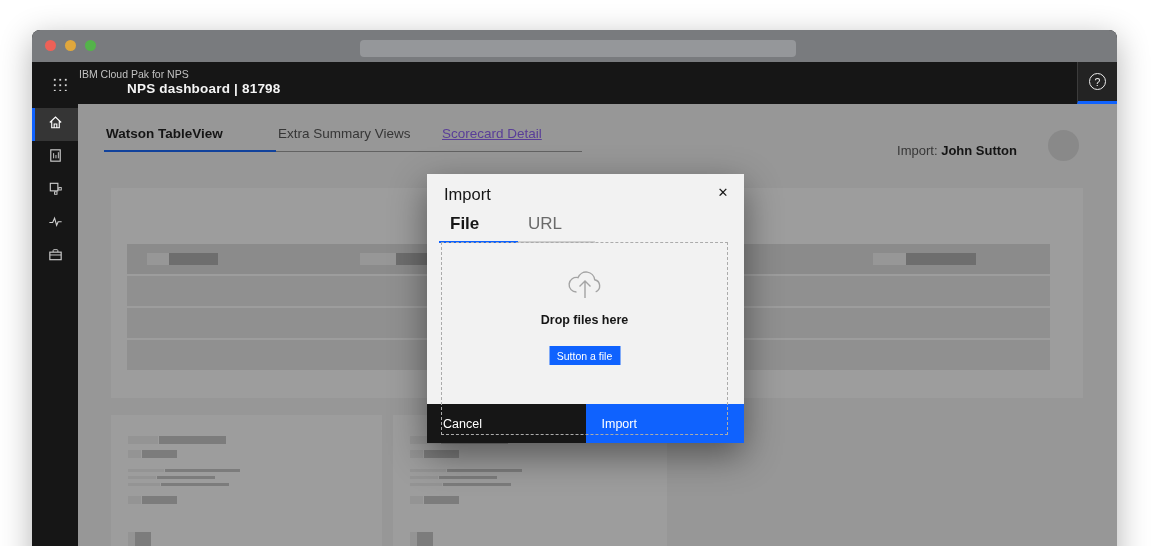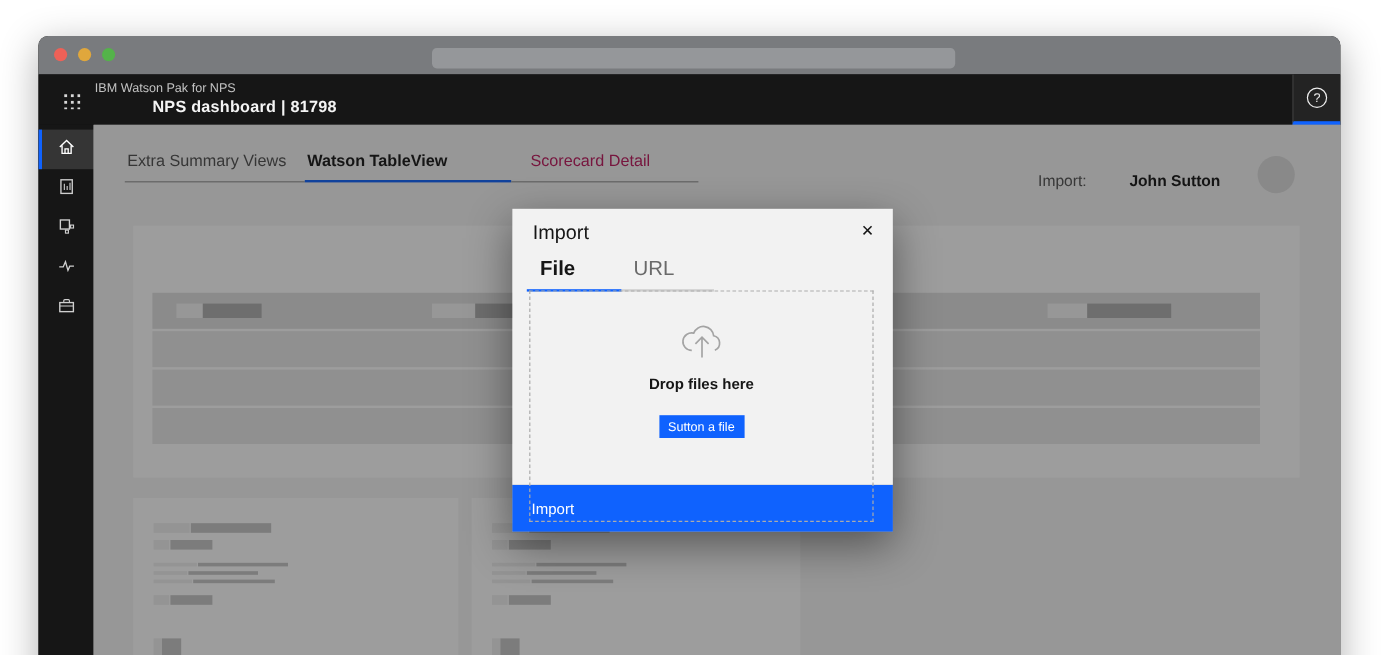--- a/index.html
+++ b/index.html
@@ -41,24 +41,24 @@
   .navitem svg { stroke:#cfcfcf; fill:none; stroke-width:1.2; }
   .navitem.active svg { stroke:#ffffff; }
 
   .content { flex:1; position:relative; background:#f4f4f4; overflow:hidden; }
 
   
   .tabbar { position:absolute; left:26px; top:22px; display:flex; font-size:13.5px; }
   .tab { padding-bottom:9px; cursor:pointer; }
   .tab.t1 { width:172px; padding-left:2px; font-weight:bold; color:#161616; border-bottom:2.5px solid #0f62fe; }
   .tab.t2 { width:150px; padding-left:2px; color:#4f4f4f; border-bottom:1.5px solid #9a9a9a; }
-  .tab.t3 { width:156px; padding-left:16px; color:#be185d; border-bottom:1.5px solid #9a9a9a; }
+  .tab.t3 { width:156px; padding-left:16px; color:#8b5cf6; border-bottom:1.5px solid #9a9a9a;text-decoration:underline; }
 
   .leader { position:absolute; top:39px; right:100px; font-size:13px; color:#515151; }
-  .leader b { color:#141414;margin-left:32px; }
+  .leader b { color:#141414; }
   .avatar { position:absolute; top:26px; right:38px; width:31px; height:31px;
     border-radius:50%; background:#dcdcdc; cursor:pointer; }
 
   
   .card { position:absolute; background:#ffffff; }
   .card-top { left:33px; top:84px; width:972px; height:210px; }
   .thead { position:absolute; left:16px; top:56px; width:923px; height:30px; background:#e0e0e0; }
   .trow { position:absolute; left:16px; width:923px; height:30px; background:#e9e9e9; }
   .blk { position:absolute; }
   .lt { background:#f5f5f5; } .dk { background:#aeaeae; }
@@ -107,21 +107,21 @@
       <span class="light r"></span>
       <span class="light y"></span>
       <span class="light g"></span>
     </div>
     <div class="urlbar"></div>
   </div>
 
   <div class="appheader">
     <div class="switcher"></div>
     <div class="titles">
-      <div class="product">IBM Watson Pak for NPS</div>
+      <div class="product">IBM Cloud Pak for NPS</div>
       <div class="apptitle">NPS dashboard | 81798</div>
     </div>
     <div class="helpbtn">
       <div class="helpcircle">?</div>
     </div>
   </div>
 
   <div class="mainrow">
 
     <div class="sidebar">
@@ -152,22 +152,22 @@
         <span><svg width="17" height="17" viewBox="0 0 18 18">
               <rect x="3" y="6.5" width="12" height="8"></rect>
               <path d="M6.5 6.5 V4.8 a.9.9 0 0 1 .9-.9 h3.2 a.9.9 0 0 1 .9.9 V6.5 M3 9.5 H15" stroke-width="1"></path>
             </svg></span>
       </div>
     </div>
 
     <div class="content">
 
       <div class="tabbar">
+        <div class="tab t1">Watson TableView</div>
         <div class="tab t2">Extra Summary Views</div>
-        <div class="tab t1">Watson TableView</div>
         <div class="tab t3">Scorecard Detail</div>
       </div>
 
       <div class="leader"><span>Import:</span> <b>John Sutton</b></div>
       <div class="avatar"></div>
 
       <div class="card card-top">
         <div class="thead">
           <div class="blk lt" style="left:20px; top:9px; width:22px; height:12px;"></div>
           <div class="blk dk" style="left:42px; top:9px; width:49px; height:12px;"></div>
@@ -233,15 +233,16 @@
         <svg width="44" height="34" viewBox="0 0 44 34">
           <path d="M13.5 25 a7.3 7.3 0 1 1 1.6-14.4 a8.6 8.6 0 0 1 16.6 2.2 a6.3 6.3 0 0 1 1 12 "></path>
           <path d="M22 31 V14.5 M16.5 19.5 L22 14 L27.5 19.5"></path>
         </svg>
       </div>
       <div class="dz-head">Drop files here</div>
       <button class="dz-btn">Sutton a file</button>
     </div>
   </div>
   <div class="modal-footer">
+    <button class="fbtn cancel">Cancel</button>
     <button class="fbtn import">Import</button>
   </div>
 </div>
 
 </body></html>

